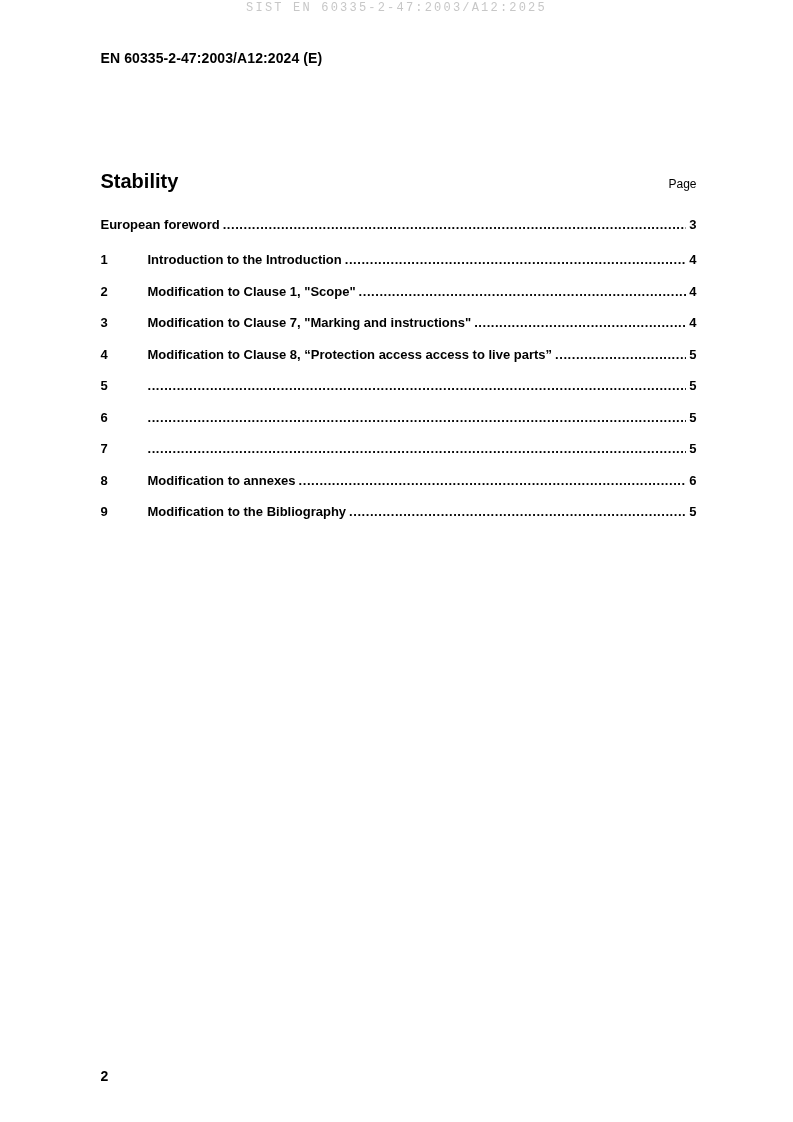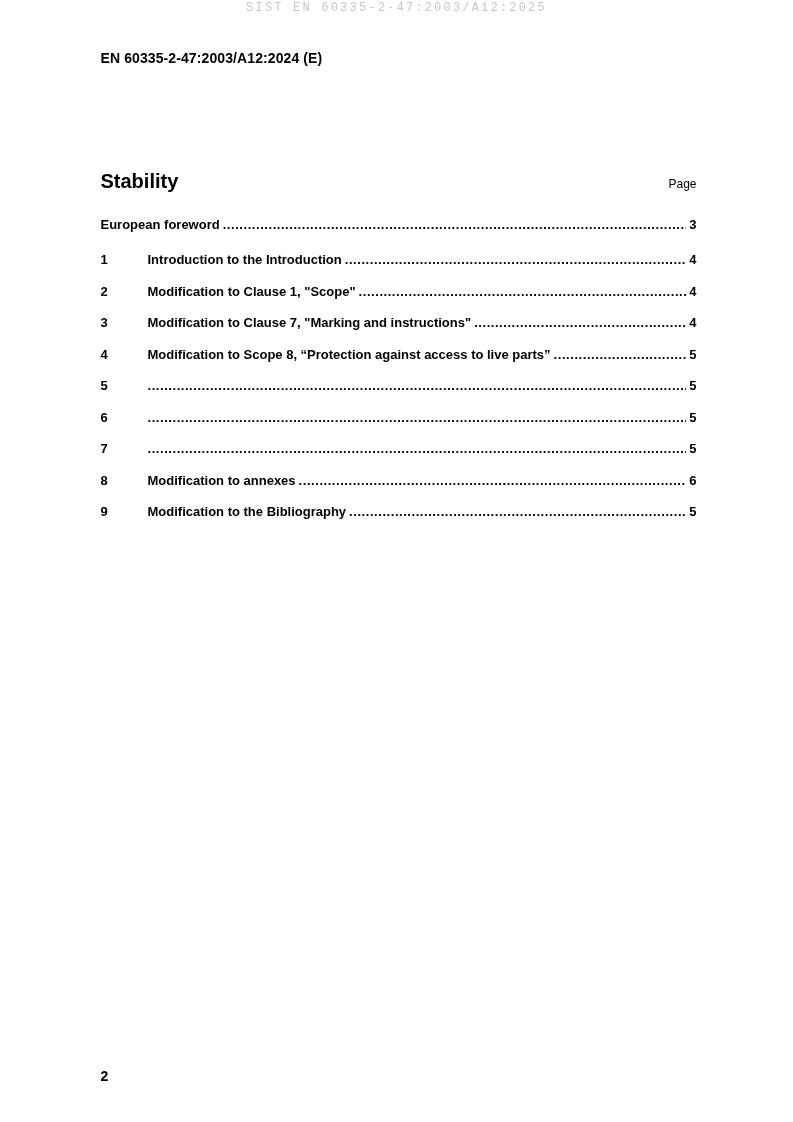--- a/index.html
+++ b/index.html
@@ -133,21 +133,21 @@
         <span class="toc-page">4</span>
       </div>
       <div class="toc-row">
         <span class="toc-num">3</span>
         <span class="toc-title">Modification to Clause 7, "Marking and instructions"</span>
         <span class="toc-dots"></span>
         <span class="toc-page">4</span>
       </div>
       <div class="toc-row">
         <span class="toc-num">4</span>
-        <span class="toc-title">Modification to Scope 8, “Protection against access to live parts”</span>
+        <span class="toc-title">Modification to Clause 8, “Protection access access to live parts”</span>
         <span class="toc-dots"></span>
         <span class="toc-page">5</span>
       </div>
       <div class="toc-row">
         <span class="toc-num">5</span>
         <span class="toc-dots"></span>
         <span class="toc-page">5</span>
       </div>
       <div class="toc-row">
         <span class="toc-num">6</span>

